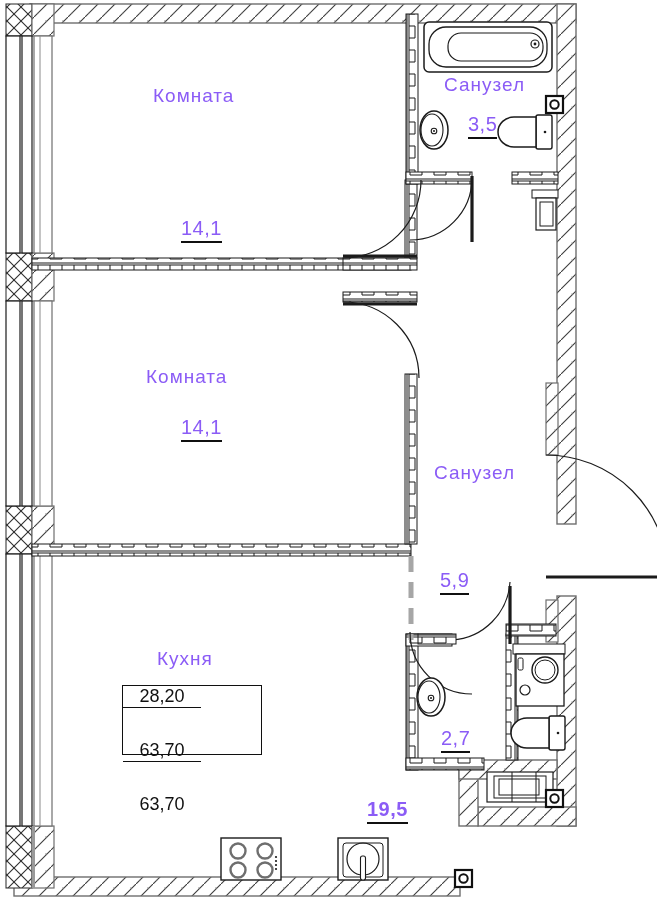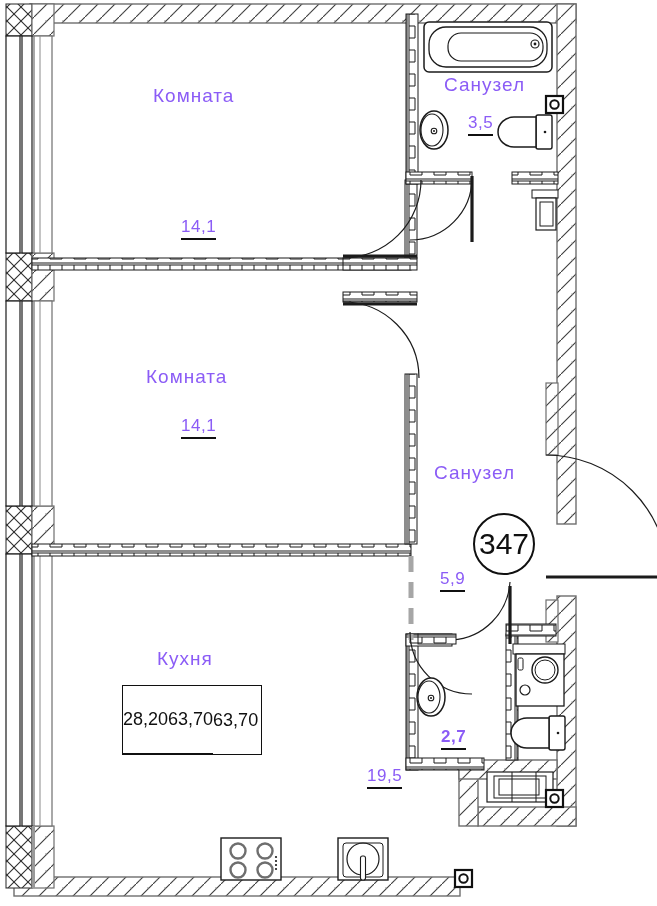--- a/index.html
+++ b/index.html
@@ -29,21 +29,21 @@
     color: #8b5cf6;
     white-space: nowrap;
     letter-spacing: 0.5px;
     text-align: right;
   }
   .roomname {
     font-size: 19px;
     letter-spacing: 1px;
   }
   .roomarea {
-    font-size: 17px;
+    font-size: 20px;
     border-bottom: 2px solid #101010;
     padding-bottom: 1px;
     letter-spacing: 0.5px;
   }
   .aptnum {
     position: absolute;
     width: 62px;
     height: 62px;
     border: 2.2px solid #101010;
     border-radius: 50%;
@@ -68,22 +68,23 @@
     align-items: center;
     justify-content: center;
     font-size: 20px;
     color: #101010;
     border-right: 1.6px solid #101010;
     box-sizing: border-box;
   }
   .tb-right {
     width: 78px;
     display: flex;
-    flex-direction: row;
-    box-sizing: border-box;
+    flex-direction: column;
+    box-sizing: border-box;
+    gap: 32px;
   }
   .tb-cell {
     flex: 1;
     display: flex;
     align-items: center;
     justify-content: center;
     font-size: 18px;
     color: #101010;
     border-bottom: 1.6px solid #101010;
     box-sizing: border-box;
@@ -324,26 +325,25 @@
 
   <div class="roomlabel roomname" style="left:444px; top:74px;">Санузел</div>
   <div class="roomlabel roomarea" style="left:468px; top:113px;">3,5</div>
 
   <div class="roomlabel roomname" style="left:146px; top:366px;">Комната</div>
   <div class="roomlabel roomarea" style="left:181px; top:416px;">14,1</div>
 
   <div class="roomlabel roomname" style="left:434px; top:462px;">Санузел</div>
   <div class="roomlabel roomarea" style="left:440px; top:569px;">5,9</div>
 
-  <div class="roomlabel roomarea" style="left:441px; top:727px;font-weight:bold;">2,7</div>
+  <div class="roomlabel roomarea" style="left:441px; top:727px;">2,7</div>
 
   <div class="roomlabel roomname" style="left:157px; top:648px;">Кухня</div>
-  <div class="roomlabel roomarea" style="left:367px; top:766px;">19,5</div>
-
-  <div class="aptnum" style="left:473px; top:513px;">347</div>
+  <div class="roomlabel roomarea" style="left:367px; top:798px;font-weight:bold;">19,5</div>
+
 
   <div class="titleblock" style="left:122px; top:685px; width:140px; height:70px;">
     <div class="tb-right">
       <div class="tb-cell">28,20</div>
       <div class="tb-cell">63,70</div>
       <div class="tb-cell">63,70</div>
     </div>
   </div>
 
 </div>

